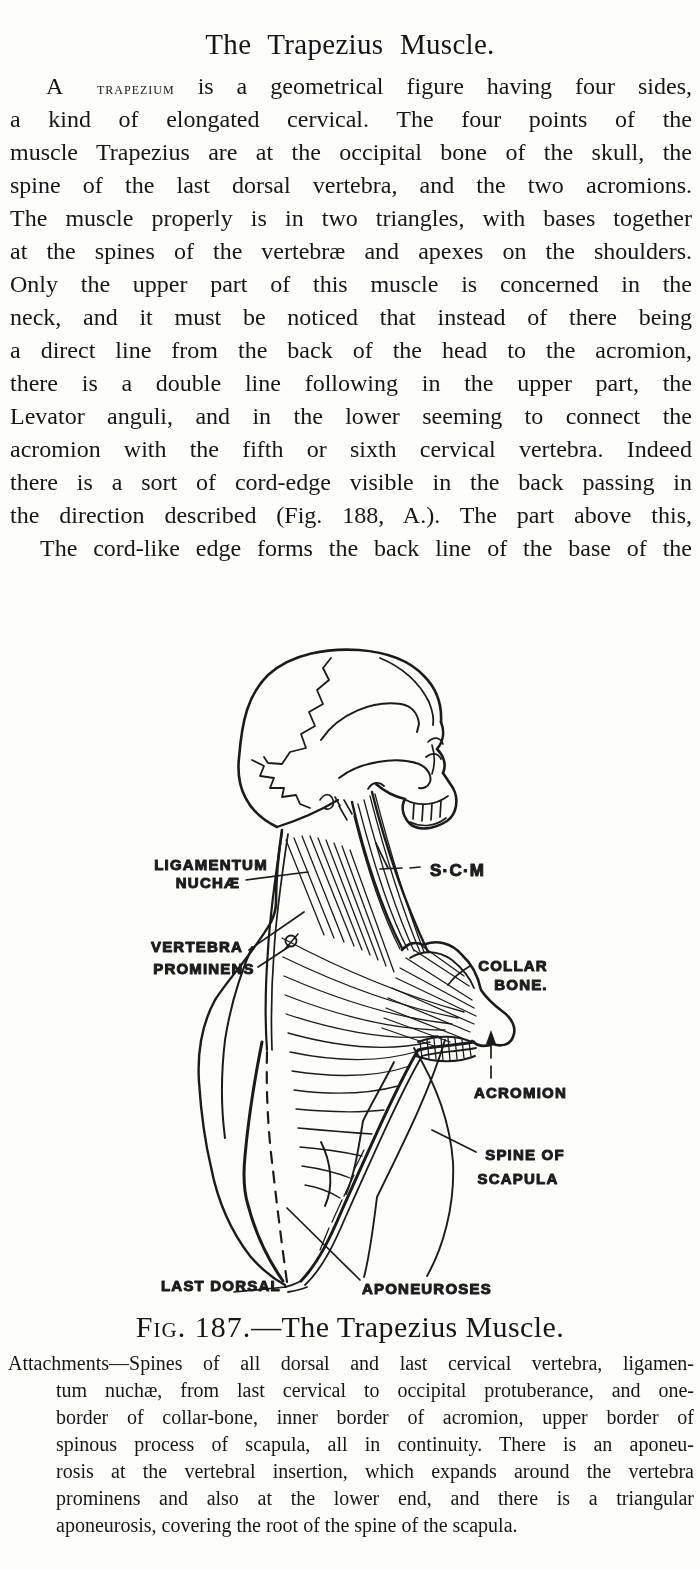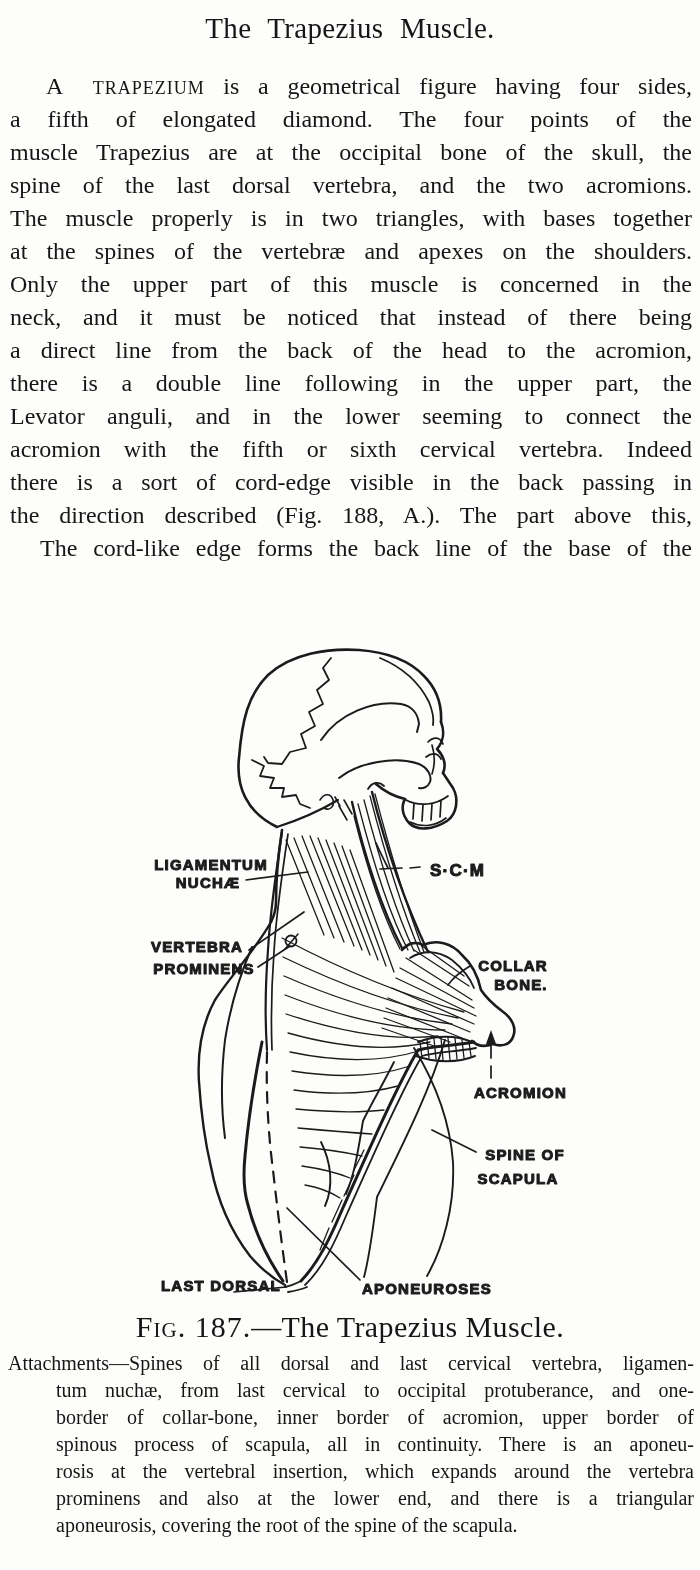--- a/index.html
+++ b/index.html
@@ -2,29 +2,29 @@
 <html><head>
 <meta charset="utf-8">
 <style>
   html,body { margin:0; padding:0; background:#e8e8e8; }
   .page {
     position:relative; width:700px; height:1570px; margin:0 auto;
     background:#fdfdfb; color:#161616; overflow:hidden;
     font-family:"Liberation Serif", serif;
   }
   .title {
-    position:absolute; top:12px; left:0; right:0; margin:0;
+    position:absolute; top:12px; left:0; right:0; margin:16px;
     text-align:center; font-size:29px; font-weight:normal;
     word-spacing:9px; letter-spacing:0.3px;
   }
   .body1 { position:absolute; top:70px; left:10px; right:8px; font-size:24px; }
   .tline { line-height:33px; height:33px; text-align:justify; text-align-last:justify; white-space:normal; }
   .tline.first { text-indent:36px; }
   .para2 { text-indent:30px; }
-  .sc { font-size:18px; letter-spacing:1px;margin-left:12px; }
+  .sc { font-size:12px; letter-spacing:1px;margin-left:12px; }
   .figwrap { position:absolute; top:620px; left:0; width:700px; height:692px;padding-left:24px; }
   .caption {
     position:absolute; top:1310px; left:0; right:0; text-align:center;
     font-size:30px; letter-spacing:0.4px;
   }
   .caption .scaps { font-variant:small-caps; letter-spacing:1px; }
   .attach { position:absolute; top:1350px; left:8px; right:6px; font-size:20px; }
   .attach .tline { line-height:27px; height:27px; }
   .attach .tline:not(:first-child) { padding-left:48px; }
   .attach .tline:last-child { text-align-last:left; }
@@ -38,21 +38,21 @@
 </head>
 <body>
 
 <div class="page">
 
   <h1 class="title">The Trapezius Muscle.</h1>
 
   <div class="body1">
     <div class="tline first"><span>A </span><span class="sc">TRAPEZIUM</span><span> is a geometrical figure having four sides,</span></div>
     <div>
-        <div class="tline">a fifth of elongated diamond.  The four points of the</div>
+        <div class="tline">a kind of elongated cervical.  The four points of the</div>
         <div class="tline">muscle Trapezius are at the occipital bone of the skull, the</div>
         <div class="tline">spine of the last dorsal vertebra, and the two acromions.</div>
         <div class="tline">The muscle properly is in two triangles, with bases together</div>
         <div class="tline">at the spines of the vertebræ and apexes on the shoulders.</div>
         <div class="tline">Only the upper part of this muscle is concerned in the</div>
         <div class="tline">neck, and it must be noticed that instead of there being</div>
         <div class="tline">a direct line from the back of the head to the acromion,</div>
         <div class="tline">there is a double line following in the upper part, the</div>
         <div class="tline">Levator anguli, and in the lower seeming to connect the</div>
         <div class="tline">acromion with the fifth or sixth cervical vertebra.  Indeed</div>

